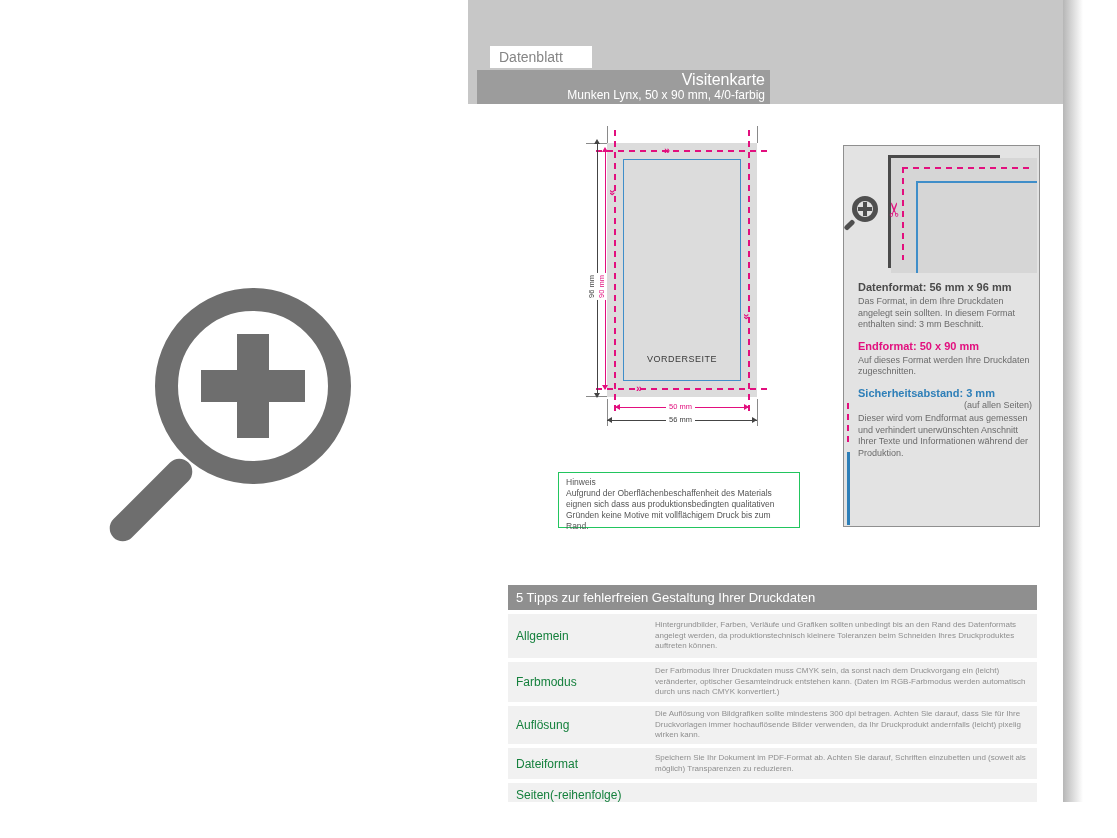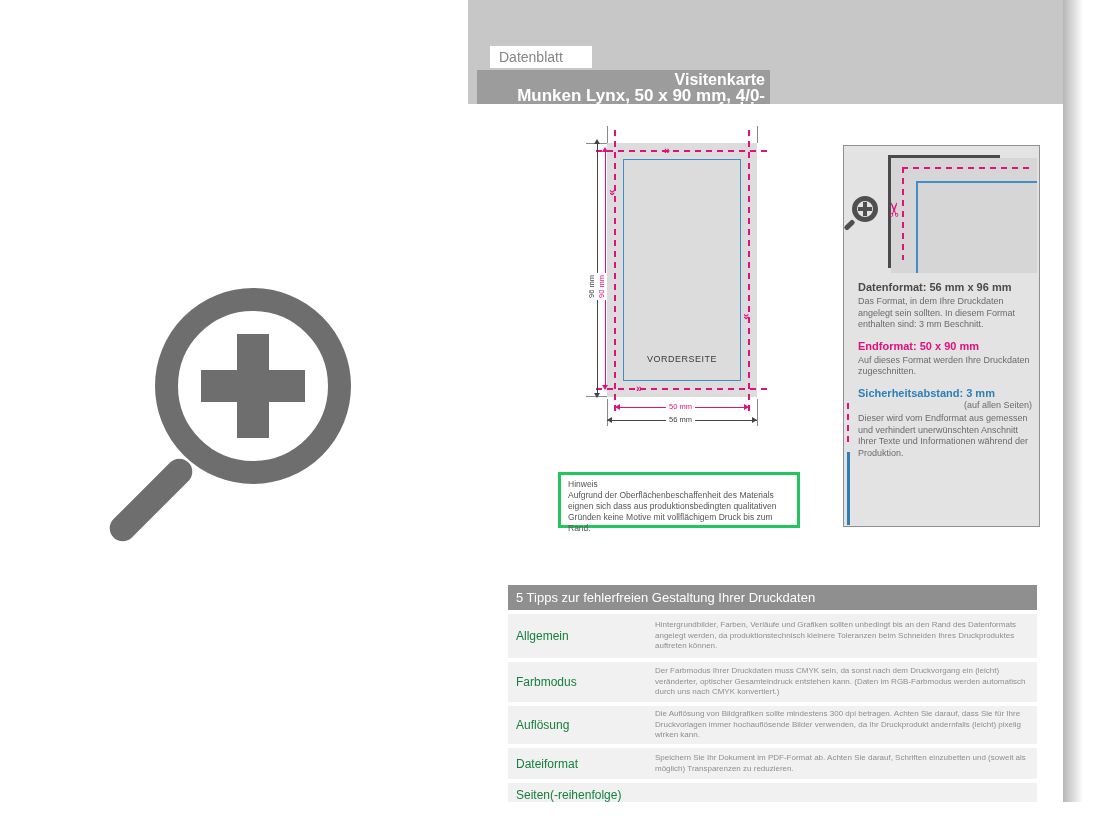--- a/index.html
+++ b/index.html
@@ -13,22 +13,22 @@
   .zb-handle{left:138px;top:447px;width:26px;height:106px;background:#6e6e6e;border-radius:13px;transform:rotate(45deg);}
   
   .top-band{left:468px;top:0;width:595px;height:104px;background:#c7c7c7;}
   .bottom-band{left:477px;top:818px;width:586px;height:20px;background:#c7c7c7;}
   .page-shadow{left:1063px;top:0;width:20px;height:838px;
                background:linear-gradient(90deg,rgba(110,110,110,.5),rgba(255,255,255,0));}
   .tab{left:490px;top:46px;width:102px;height:22px;background:#fff;color:#858585;
        font-size:14px;line-height:22px;padding-left:9px;box-sizing:border-box;}
   .banner{left:477px;top:70px;width:293px;height:34px;background:#9c9c9c;color:#fff;
           text-align:right;padding:1px 5px;box-sizing:border-box;}
-  .banner-title{font-size:16px;font-weight:bold;line-height:18px;}
-  .banner-sub{font-size:17px;line-height:13px;font-weight:bold;}
+  .banner-title{font-size:16px;font-weight:normal;line-height:18px;}
+  .banner-sub{font-size:12px;line-height:13px;}
   
   .card-outer{left:607px;top:143px;width:150px;height:254px;background:#dcdcdc;}
   .safety-rect{left:623px;top:159px;width:118px;height:222px;border:1px solid #3f8ec9;box-sizing:border-box;}
   .dash-h{height:2px;background:repeating-linear-gradient(90deg,#e20f7e 0 6px,transparent 6px 11px);}
   .dash-v{width:2px;background:repeating-linear-gradient(180deg,#e20f7e 0 6px,transparent 6px 11px);}
   .gline{background:#8a8a8a;}
   .front-label{left:623px;top:354px;width:118px;text-align:center;font-size:9px;
                letter-spacing:.5px;color:#3a3a3a;}
   .vlabel{font-size:7.5px;background:#fff;padding:1px 2px;transform:rotate(-90deg);white-space:nowrap;}
   .hlabel{font-size:7.5px;background:#fff;padding:0 3px;white-space:nowrap;}
@@ -40,21 +40,21 @@
   .panel{left:843px;top:145px;width:197px;height:382px;background:#e3e3e3;
          border:1px solid #8f8f8f;box-sizing:border-box;}
   .panel-text{left:858px;top:281px;width:174px;}
   .panel-text h4{margin:0 0 2px 0;font-size:11px;line-height:13px;}
   .panel-text p{margin:0 0 9px 0;font-size:9px;line-height:11.5px;color:#6b6b6b;}
   .h-df{color:#4a4a4a;}
   .h-ef{color:#e20f7e;}
   .h-sa{color:#2e7fb8;margin-bottom:0 !important;}
   .sub-sa{color:#2e7fb8;font-size:9px;line-height:11px;margin:0 0 2px 0 !important;text-align:right;}
   
-  .note{left:558px;top:472px;width:242px;height:56px;border:3px solid #22c55e;background:#fff;
+  .note{left:558px;top:472px;width:242px;height:56px;border:1px solid #22c55e;background:#fff;
         box-sizing:border-box;padding:4px 7px;font-size:8.5px;line-height:11px;color:#555;}
   
   .tips-header{left:508px;top:585px;width:529px;height:25px;background:#8f8f8f;color:#fff;
                font-size:13px;line-height:25px;padding-left:8px;box-sizing:border-box;}
   .tip-row{left:508px;width:529px;background:#f1f1f1;display:flex;box-sizing:border-box;}
   .tip-label{width:147px;display:flex;align-items:center;padding-left:8px;box-sizing:border-box;
              font-size:12px;color:#15803d;}
   .tip-text{flex:1;display:flex;align-items:center;padding:3px 8px 3px 0;box-sizing:border-box;
             font-size:8px;line-height:10.5px;color:#8f8f8f;}
   

